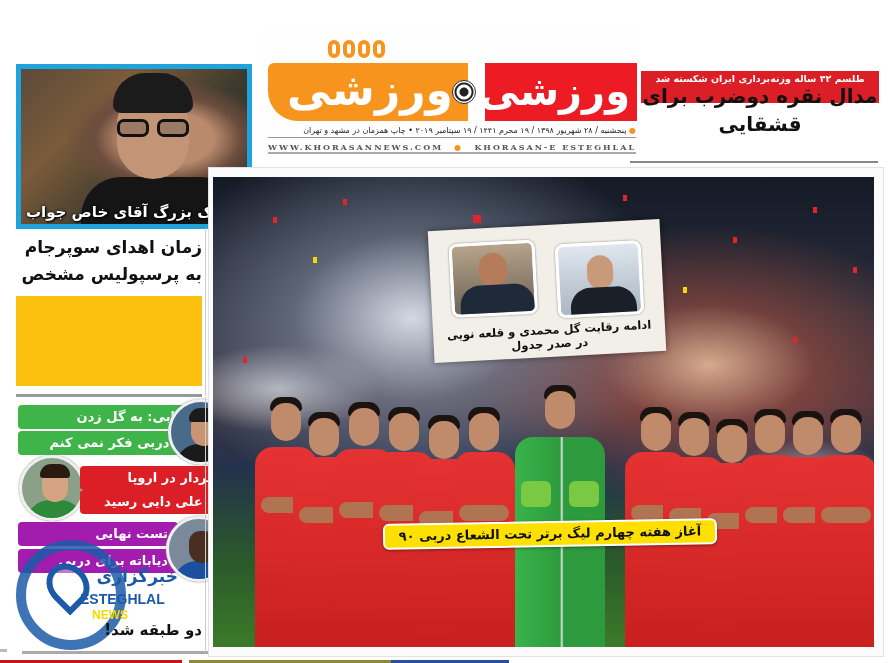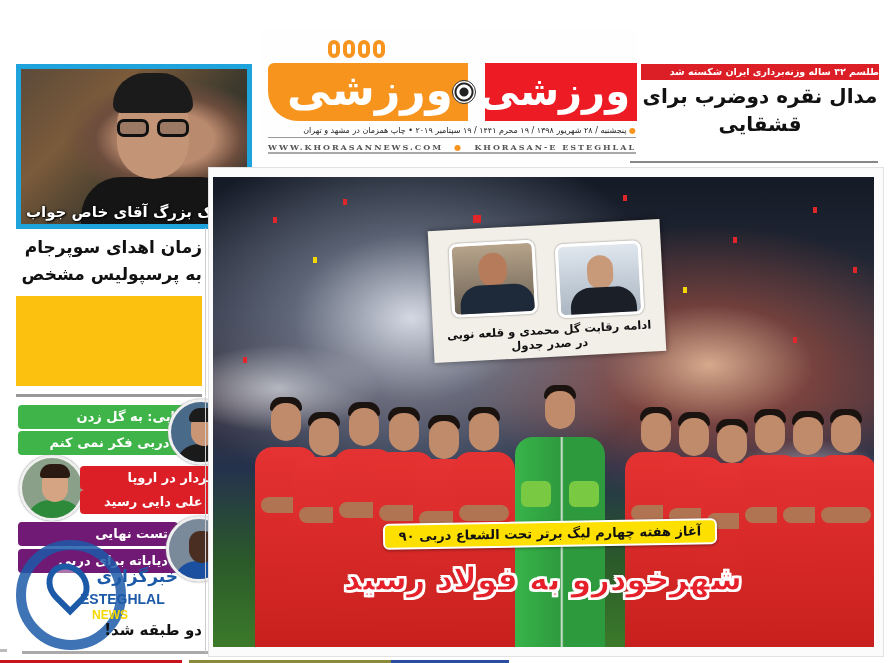--- a/index.html
+++ b/index.html
@@ -45,22 +45,22 @@
     left: 268px; top: 142px; width: 368px; height: 12px;
     font-size: 8px; color: #555; letter-spacing: 2px; font-weight: bold;
     font-family: "DejaVu Serif", serif;
     display: flex; justify-content: space-between; white-space: nowrap;
     border-bottom: 2px solid #aaa;
   }
   .siteline .dot { color: #f7941d; }
 
   
   .tr-kicker {
-    left: 641px; top: 64px; width: 238px; height: 16px; background: #dc1f26;
-    color: #fff; font-size: 9.5px; font-weight: bold; line-height: 16px; direction: rtl;
+    left: 641px; top: 71px; width: 238px; height: 32px; background: #dc1f26;
+    color: #fff; font-size: 9.5px; font-weight: bold; text-align: center; line-height: 16px; direction: rtl;
   }
   .tr-headline {
     left: 641px; top: 82px; width: 238px; height: 60px;
     color: #111; font-size: 20px; font-weight: bold; text-align: center; line-height: 28px; direction: rtl;
   }
   .tr-rule { left: 630px; top: 161px; width: 248px; height: 2px; background: #888; }
 
   
   .photo-box {
     left: 16px; top: 64px; width: 236px; height: 165px;
@@ -100,21 +100,21 @@
   .left-rule { left: 16px; top: 394px; width: 186px; height: 3px; background: #999; }
   .left-col-border { left: 205px; top: 228px; width: 1px; height: 168px; background: #ccc; }
 
   .pill {
     position: absolute; height: 24px; border-radius: 4px;
     color: #fff; font-size: 13px; line-height: 24px; text-align: right; direction: rtl; padding: 0 10px;
     font-weight: bold;
   }
   .pill.green { background: #3fb549; }
   .pill.red { background: #dc1f26; }
-  .pill.blue { background: #701a75; }
+  .pill.blue { background: #a21caf; }
 
   .avatar {
     position: absolute; width: 66px; height: 66px; border-radius: 50%;
     border: 3px solid #f0f0f0; box-shadow: 0 0 2px #888; overflow: hidden;
   }
   .av-face { position: absolute; left: 20px; top: 12px; width: 26px; height: 32px; border-radius: 13px 13px 15px 15px; }
   .av-hair { position: absolute; left: 18px; top: 6px; width: 30px; height: 14px; border-radius: 15px 15px 4px 4px; }
   .av-body { position: absolute; left: 4px; top: 42px; width: 58px; height: 30px; border-radius: 24px 24px 0 0; }
 
   
@@ -374,19 +374,18 @@
     <div class="player" style="left:270px; width:90px; height:262px;">
       <div class="pl-hair" style="top:0; left:29px;"></div>
       <div class="pl-head" style="top:6px; left:30px;"></div>
       <div class="pl-body" style="width:90px; height:210px; background:linear-gradient(90deg,#38b44a,#2e9a3e 50%,#dfe8e0 52%,#2e9a3e 54%);"></div>
       <div style="position:absolute;left:6px;top:96px;width:30px;height:26px;background:#7ac943;border-radius:6px;"></div>
       <div style="position:absolute;left:54px;top:96px;width:30px;height:26px;background:#7ac943;border-radius:6px;"></div>
     </div>
   </div>
 
   <div class="yellow-banner">آغاز هفته چهارم لیگ برتر تحت الشعاع دربی ۹۰</div>
-  <div class="main-headline">شهرخودرو به فولاد رسید</div>
 </div>
 
 <div class="abs bar-gray"></div>
 <div class="abs bar-red"></div>
 <div class="abs bar-olive"></div>
 <div class="abs bar-blue"></div>
 
 </body></html>

